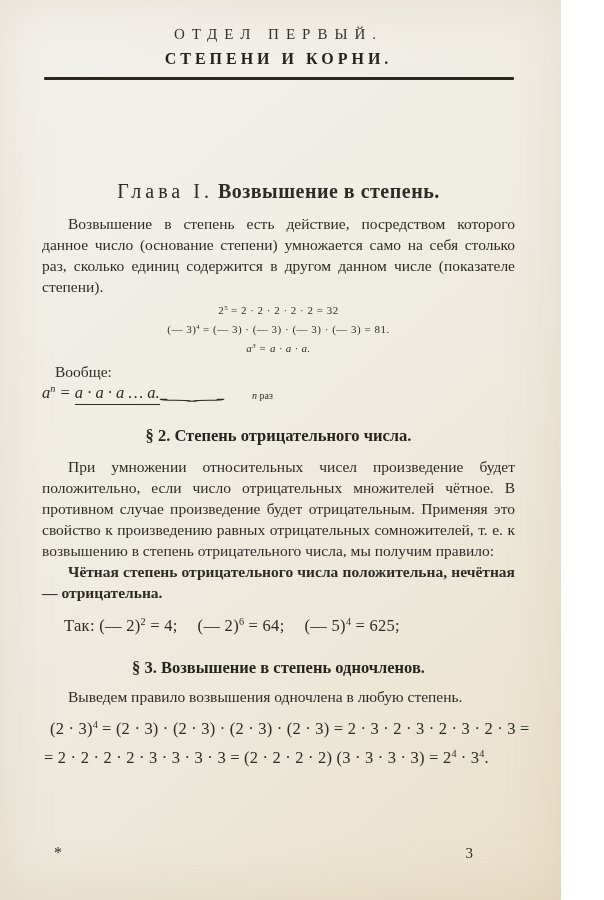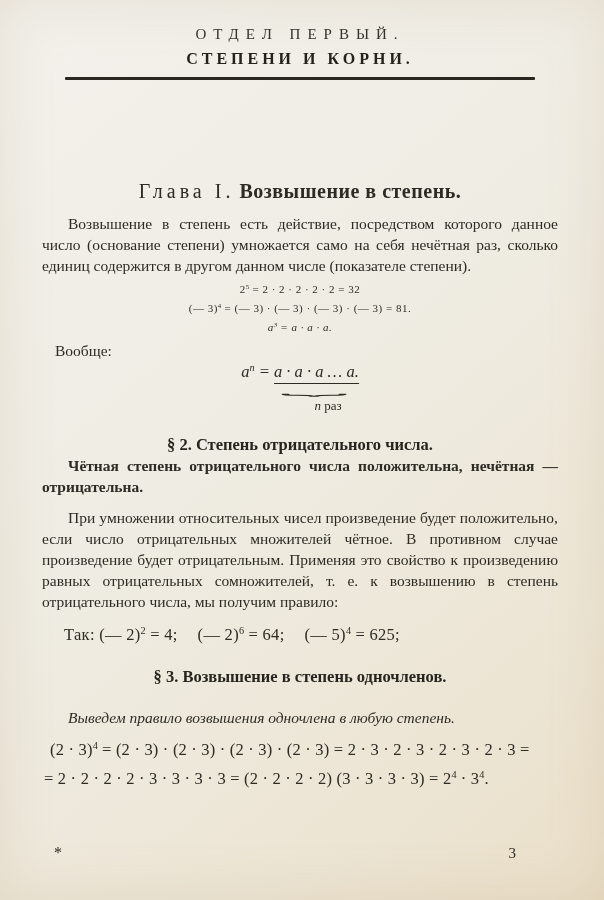--- a/index.html
+++ b/index.html
@@ -1,19 +1,19 @@
 <!DOCTYPE html>
 <html><head>
 <meta charset="utf-8">
 <style>
   html,body{margin:0;padding:0;}
   body{width:604px;height:900px;overflow:hidden;}
   .page{
     position:relative;
-    width:604px;height:900px;
+    width:561px;height:900px;
     box-sizing:border-box;
     padding:26px 46px 0 42px;
     background:linear-gradient(140deg,#f3f1ec 0%,#efece3 45%,#ece5d4 80%,#eadfc9 100%);
     box-shadow:inset 0 0 55px rgba(175,150,105,0.18);
     font-family:"Liberation Serif","DejaVu Serif",serif;
     color:#2d2b25;
   }
   .kicker{
     text-align:center;
     font-size:15px;
@@ -69,41 +69,41 @@
     letter-spacing:0;
   }
   .var{font-style:italic;}
   .voobshe{
     font-size:15.5px;
     margin-top:9px;
     padding-left:13px;
   }
   .brace-block{
     display:flex;
-    flex-direction:column;
+    flex-direction:row;
     align-items:center;
     margin-top:2px;
   }
   .brace-row{font-size:16.5px;}
   .braced{
     display:inline-block;
     border-bottom:1px solid #2d2b25;
     padding-bottom:1px;
   }
   .underbrace{
     font-family:"DejaVu Sans",sans-serif;
     font-size:14px;
     line-height:10px;
     transform:scaleX(8) scaleY(0.9);
     transform-origin:center top;
     margin-left:28px; 
     color:#2d2b25;
   }
   .brace-label{
-    font-size:13px;
+    font-size:10px;
     margin-top:4px;
     margin-left:56px;
   }
   .examples{
     font-size:16.5px;
     margin-top:9px;
     line-height:28px;
     padding-left:22px;
     letter-spacing:0.3px;
   }
@@ -137,49 +137,49 @@
   <div class="kicker">ОТДЕЛ ПЕРВЫЙ.</div>
   <div class="big-title">СТЕПЕНИ И КОРНИ.</div>
   <div class="rule"></div>
 
   <div class="chapter">
     <span class="label">Глава I.</span>
     <span class="name">Возвышение в степень.</span>
   </div>
 
 
-  <div class="para">Возвышение в степень есть действие, посредством которого данное число (основание степени) умножается само на себя нечётная раз, сколько единиц содержится в другом данном числе (показателе степени).</div>
+  <div class="para">Возвышение в степень есть действие, посредством которого данное число (основание степени) умножается само на себя столько раз, сколько единиц содержится в другом данном числе (показателе степени).</div>
 
   <div class="math-line"><span>2</span><span class="sup">5</span><span> = 2 · 2 · 2 · 2 · 2 = 32</span></div>
 
   <div class="math-line"><span>(— 3)</span><span class="sup">4</span><span> = (— 3) · (— 3) · (— 3) · (— 3) = 81.</span></div>
 
   <div class="math-line var"><span>a</span><span class="sup">3</span><span> = a · a · a.</span></div>
 
   <div class="voobshe">Вообще:</div>
 
   <div class="brace-block">
     <div class="brace-row var"><span>a</span><span class="sup">n</span><span> = </span><span class="braced">a · a · a … a.</span></div>
     <div class="underbrace">⏟</div>
     <div class="brace-label"><span class="var">n</span><span> раз</span></div>
   </div>
 
   <div class="sec-heading" style="margin-top:21px;">§ 2. Степень отрицательного числа.</div>
 
+  <div class="para">При умножении относительных чисел произведение будет положительно, если число отрицательных множителей чётное. В противном случае произведение будет отрицательным. Применяя это свойство к произведению равных отрицательных сомножителей, т. е. к возвышению в степень отрицательного числа, мы получим правило:</div>
+
   <div class="para bold">Чётная степень отрицательного числа положительна, нечётная — отрицательна.</div>
-
-  <div class="para">При умножении относительных чисел произведение будет положительно, если число отрицательных множителей чётное. В противном случае произведение будет отрицательным. Применяя это свойство к произведению равных отрицательных сомножителей, т. е. к возвышению в степень отрицательного числа, мы получим правило:</div>
 
   <div class="examples">
     <div><span>Так: </span><span>(— 2)</span><span class="sup">2</span><span> = 4;</span><span class="gap"></span><span>(— 2)</span><span class="sup">6</span><span> = 64;</span><span class="gap"></span><span>(— 5)</span><span class="sup">4</span><span> = 625;</span></div>
   </div>
 
   <div class="sec-heading" style="margin-top:16px;">§ 3. Возвышение в степень одночленов.</div>
 
-  <div class="para" style="margin-top:20px;font-style:italic;">Выведем правило возвышения одночлена в любую степень.</div>
+  <div class="para" style="margin-top:8px;">Выведем правило возвышения одночлена в любую степень.</div>
 
   <div class="bottom-math">
     <div><span>(2 · 3)</span><span class="sup">4</span><span> = (2 · 3) · (2 · 3) · (2 · 3) · (2 · 3) = 2 · 3 · 2 · 3 · 2 · 3 · 2 · 3 =</span></div>
     <div style="margin-left:-6px;"><span>= 2 · 2 · 2 · 2 · 3 · 3 · 3 · 3 = (2 · 2 · 2 · 2) (3 · 3 · 3 · 3) = 2</span><span class="sup">4</span><span> · 3</span><span class="sup">4</span><span>.</span></div>
   </div>
 
   <div class="footer">
     <span class="footnote-star">*</span>
     <span class="page-num">3</span>
   </div>

